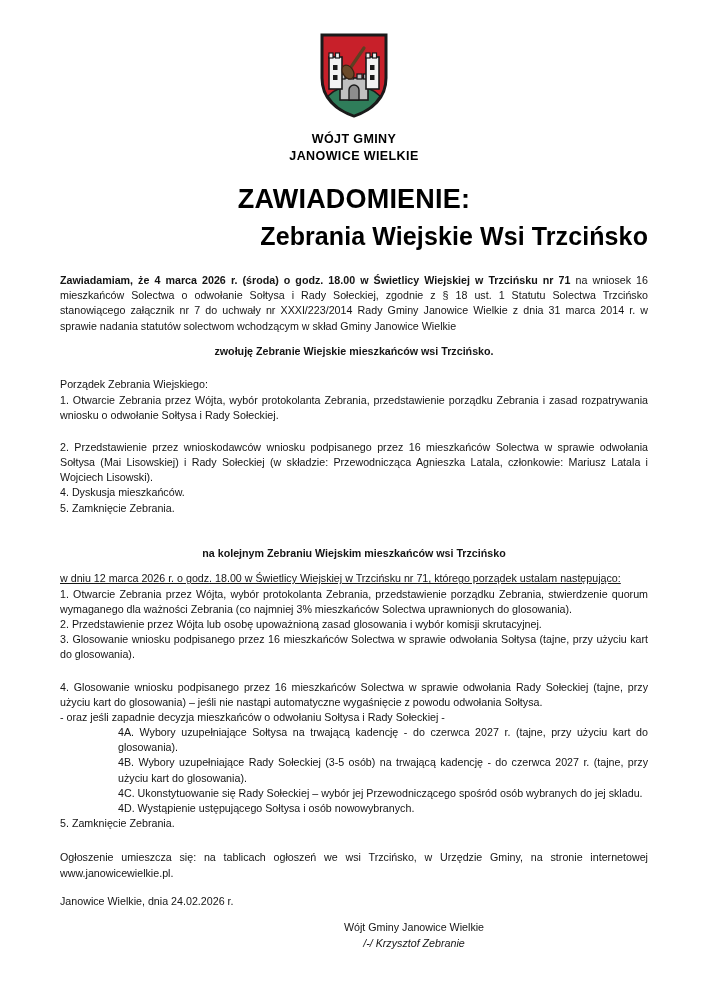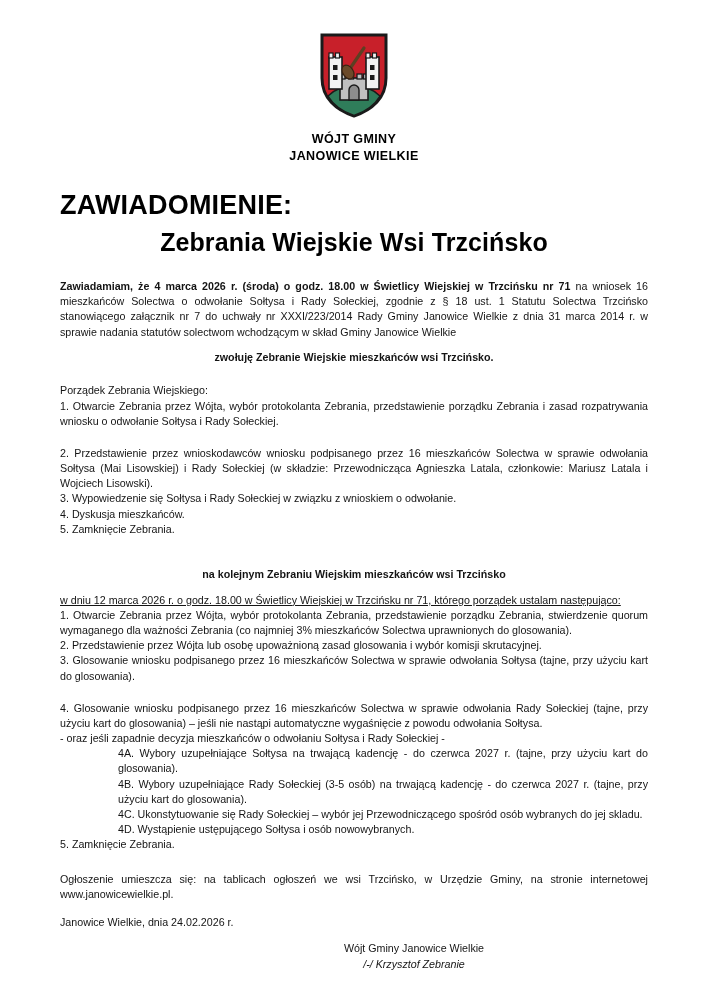--- a/index.html
+++ b/index.html
@@ -42,28 +42,29 @@
     font-weight: bold;
     font-size: 12.5px;
     letter-spacing: .4px;
     line-height: 1.32;
     color: #000;
   }
   .office div { white-space: nowrap; }
 
   
   .doc-title {
+    text-align: center;
     font-weight: bold;
     font-size: 27px;
-    margin-top: 26px;
+    margin-top: 20px;
     letter-spacing: .2px;
     color: #000;
   }
   .doc-subtitle {
-    text-align: center;
+    text-align: right;
     font-weight: bold;
     font-size: 25px;
     margin-top: 7px;
     letter-spacing: .1px;
     color: #000;
   }
 
   
   .body {
     margin-top: 22px;
@@ -157,21 +158,20 @@
 
     <p class="para"><span class="lead">Zawiadamiam, że 4 marca 2026 r. (środa) o godz. 18.00 w Świetlicy Wiejskiej w Trzcińsku nr 71</span><span> na wniosek 16 mieszkańców Solectwa o odwołanie Sołtysa i Rady Sołeckiej, zgodnie z § 18 ust. 1 Statutu Solectwa Trzcińsko stanowiącego załącznik nr 7 do uchwały nr XXXI/223/2014 Rady Gminy Janowice Wielkie z dnia 31 marca 2014 r. w sprawie nadania statutów solectwom wchodzącym w skład Gminy Janowice Wielkie</span></p>
 
     <p class="center-bold">zwołuję Zebranie Wiejskie mieszkańców wsi Trzcińsko.</p>
 
     <div class="gap-sm"></div>
 
     <p class="plain-line">Porządek Zebrania Wiejskiego:</p>
     <p class="para">1. Otwarcie Zebrania przez Wójta, wybór protokolanta Zebrania, przedstawienie porządku Zebrania i zasad rozpatrywania wniosku o odwołanie Sołtysa i Rady Sołeckiej.</p>
     <p class="para">2. Przedstawienie przez wnioskodawców wniosku podpisanego przez 16 mieszkańców Solectwa w sprawie odwołania Sołtysa (Mai Lisowskiej) i Rady Sołeckiej (w składzie: Przewodnicząca Agnieszka Latala, członkowie: Mariusz Latala i Wojciech Lisowski).</p>
-    <p class="plain-line">3. Wypowiedzenie się Sołtysa i Rady Sołeckiej w związku z wnioskiem o odwołanie.</p>
     <p class="plain-line">4. Dyskusja mieszkańców.</p>
     <p class="plain-line">5. Zamknięcie Zebrania.</p>
 
     <div class="gap-lg"></div>
 
     <p class="center-bold">na kolejnym Zebraniu Wiejskim mieszkańców wsi Trzcińsko</p>
     <p class="plain-line"><span class="u"> w dniu 12 marca 2026 r. o godz. 18.00 w Świetlicy Wiejskiej w Trzcińsku nr 71, którego porządek ustalam następująco:</span></p>
 
     <p class="para">1. Otwarcie Zebrania przez Wójta, wybór protokolanta Zebrania, przedstawienie porządku Zebrania, stwierdzenie quorum wymaganego dla ważności Zebrania (co najmniej 3% mieszkańców Solectwa uprawnionych do glosowania).</p>
     <p class="plain-line">2. Przedstawienie przez Wójta lub osobę upoważnioną zasad glosowania i wybór komisji skrutacyjnej.</p>

